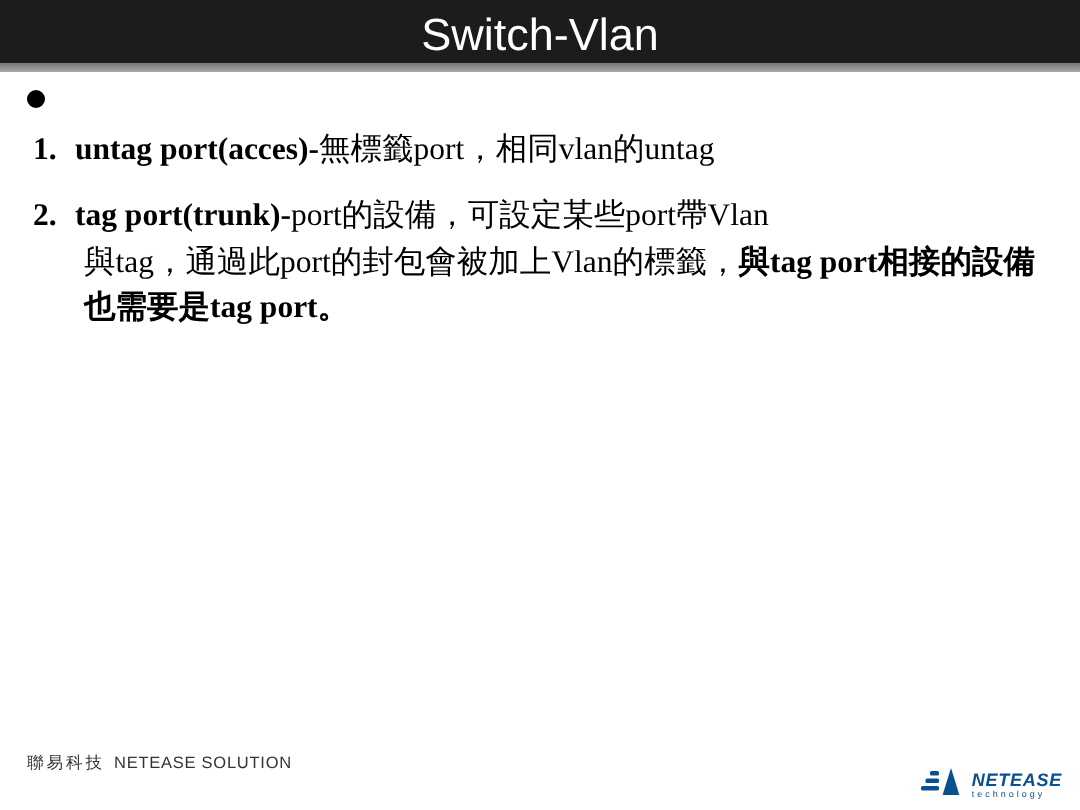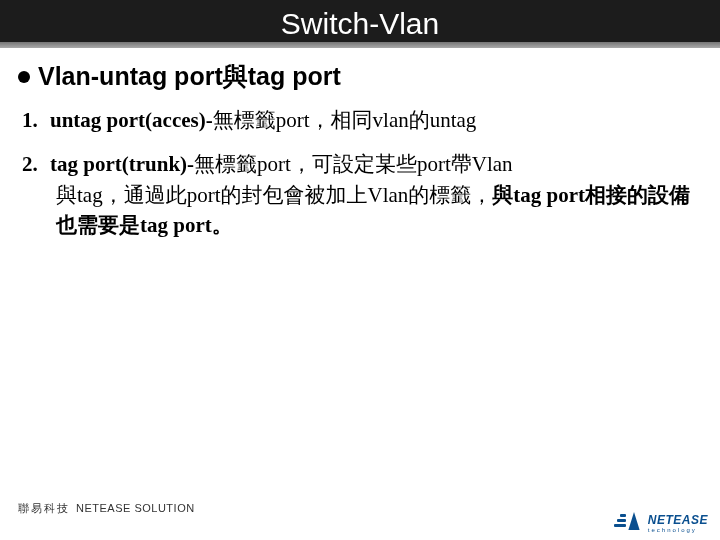--- a/index.html
+++ b/index.html
@@ -148,29 +148,28 @@
 <body>
 
 <div class="title-band">
   <div class="title-text">Switch-Vlan</div>
 </div>
 
 <div class="content">
 
   <div class="bullet-line">
     <span class="bullet-dot"></span>
-    <span class="section-title">Vlan-untag port與tag port</span>
   </div>
 
   <div class="num-item">
     <span class="num">1.</span><span class="lead">untag port(acces)-</span><span class="body-text">無標籤port，相同vlan的untag</span>
   </div>
 
   <div class="num-item">
-    <span class="num">2.</span><span class="lead">tag port(trunk)-</span><span class="body-text">無標籤port，可設定某些port帶Vlan</span>
+    <span class="num">2.</span><span class="lead">tag port(trunk)-</span><span class="body-text">port的設備，可設定某些port帶Vlan</span>
     <span class="indent"><span class="body-text">與tag，通過此port的封包會被加上Vlan的標籤，</span><span class="body-bold">與tag port相接的設備也需要是tag port。</span></span>
   </div>
 
 </div>
 
 <div class="footer">
   <span class="brand">聯易科技</span><span>NETEASE SOLUTION</span>
 </div>
 
 <div class="logo">

